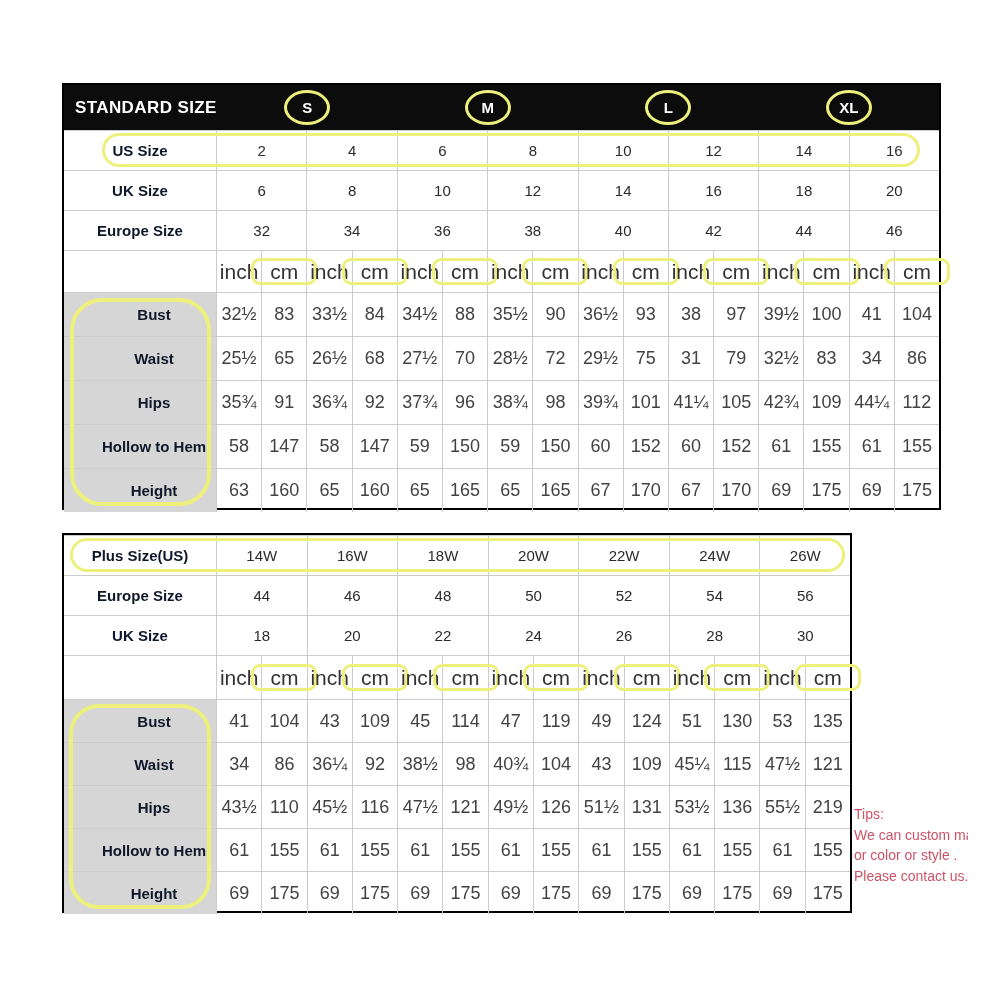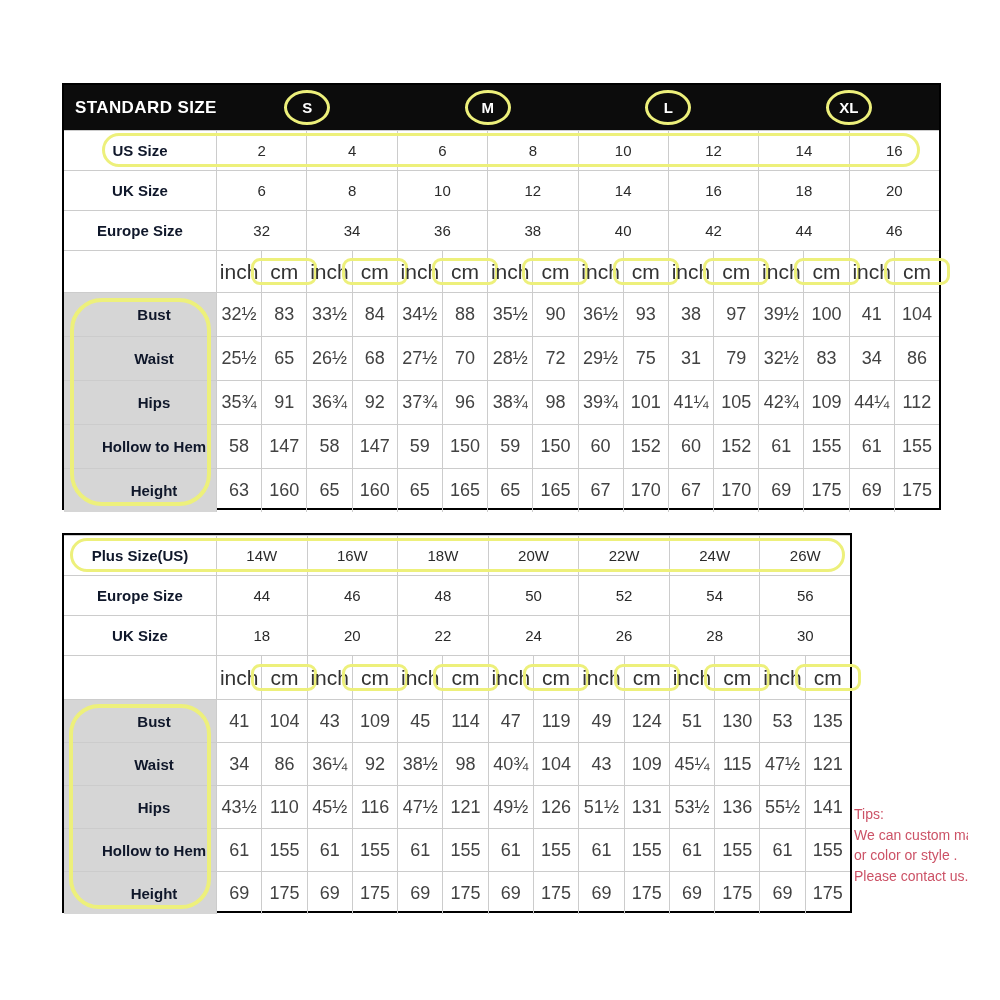--- a/index.html
+++ b/index.html
@@ -336,21 +336,21 @@
         <div class="cell m-val">116</div>
         <div class="cell m-val">47½</div>
         <div class="cell m-val">121</div>
         <div class="cell m-val">49½</div>
         <div class="cell m-val">126</div>
         <div class="cell m-val">51½</div>
         <div class="cell m-val">131</div>
         <div class="cell m-val">53½</div>
         <div class="cell m-val">136</div>
         <div class="cell m-val">55½</div>
-        <div class="cell m-val">141</div>
+        <div class="cell m-val">219</div>
       </div>
       <div class="row" style="height: 43px;">
         <div class="cell label gray">Hollow to Hem</div>
         <div class="cell m-val">61</div>
         <div class="cell m-val">155</div>
         <div class="cell m-val">61</div>
         <div class="cell m-val">155</div>
         <div class="cell m-val">61</div>
         <div class="cell m-val">155</div>
         <div class="cell m-val">61</div>

